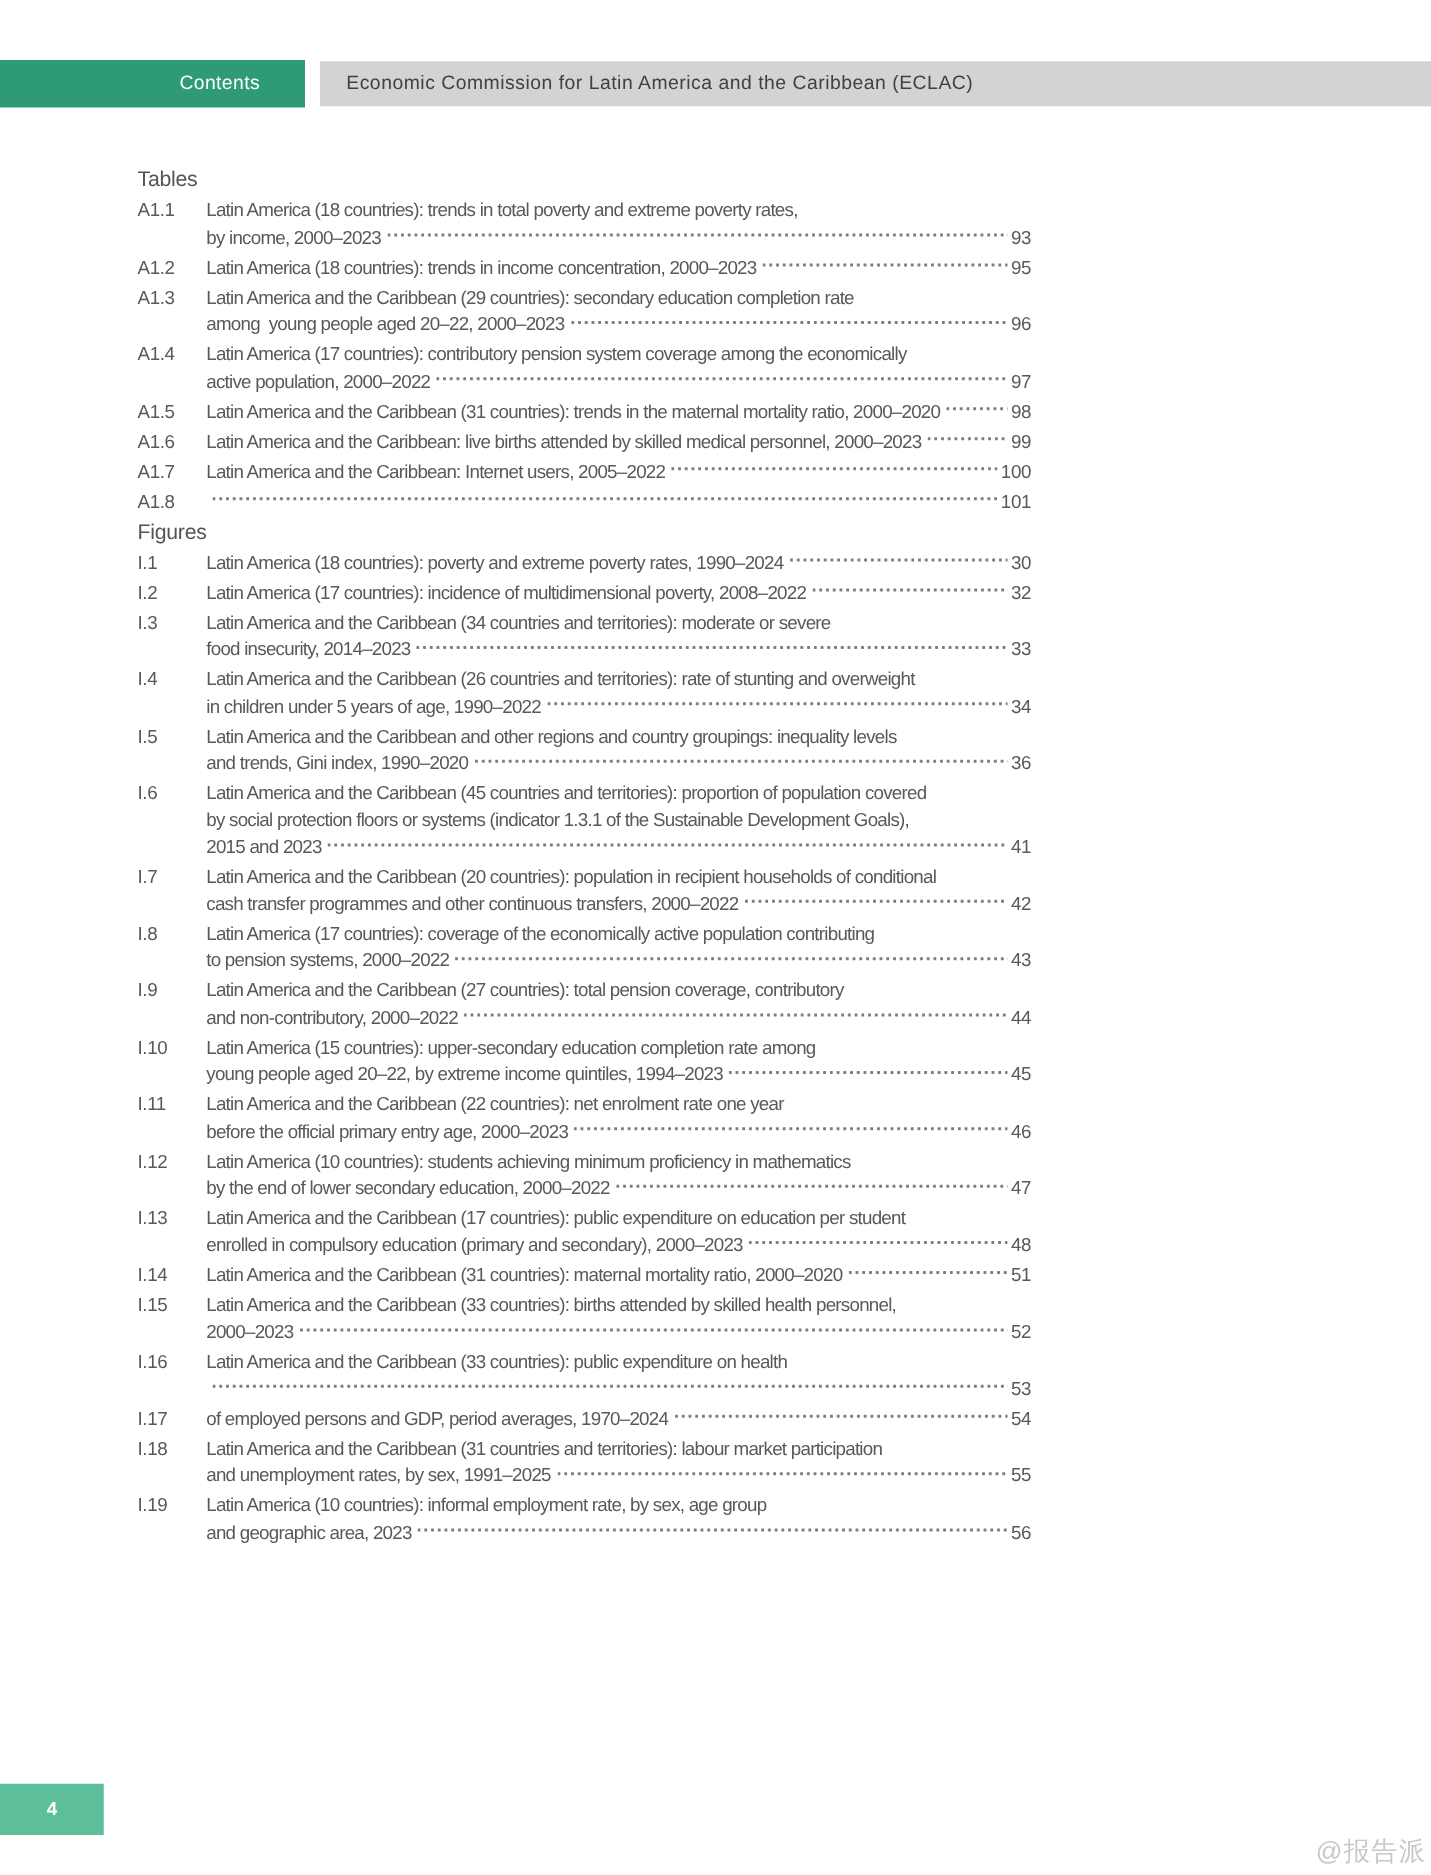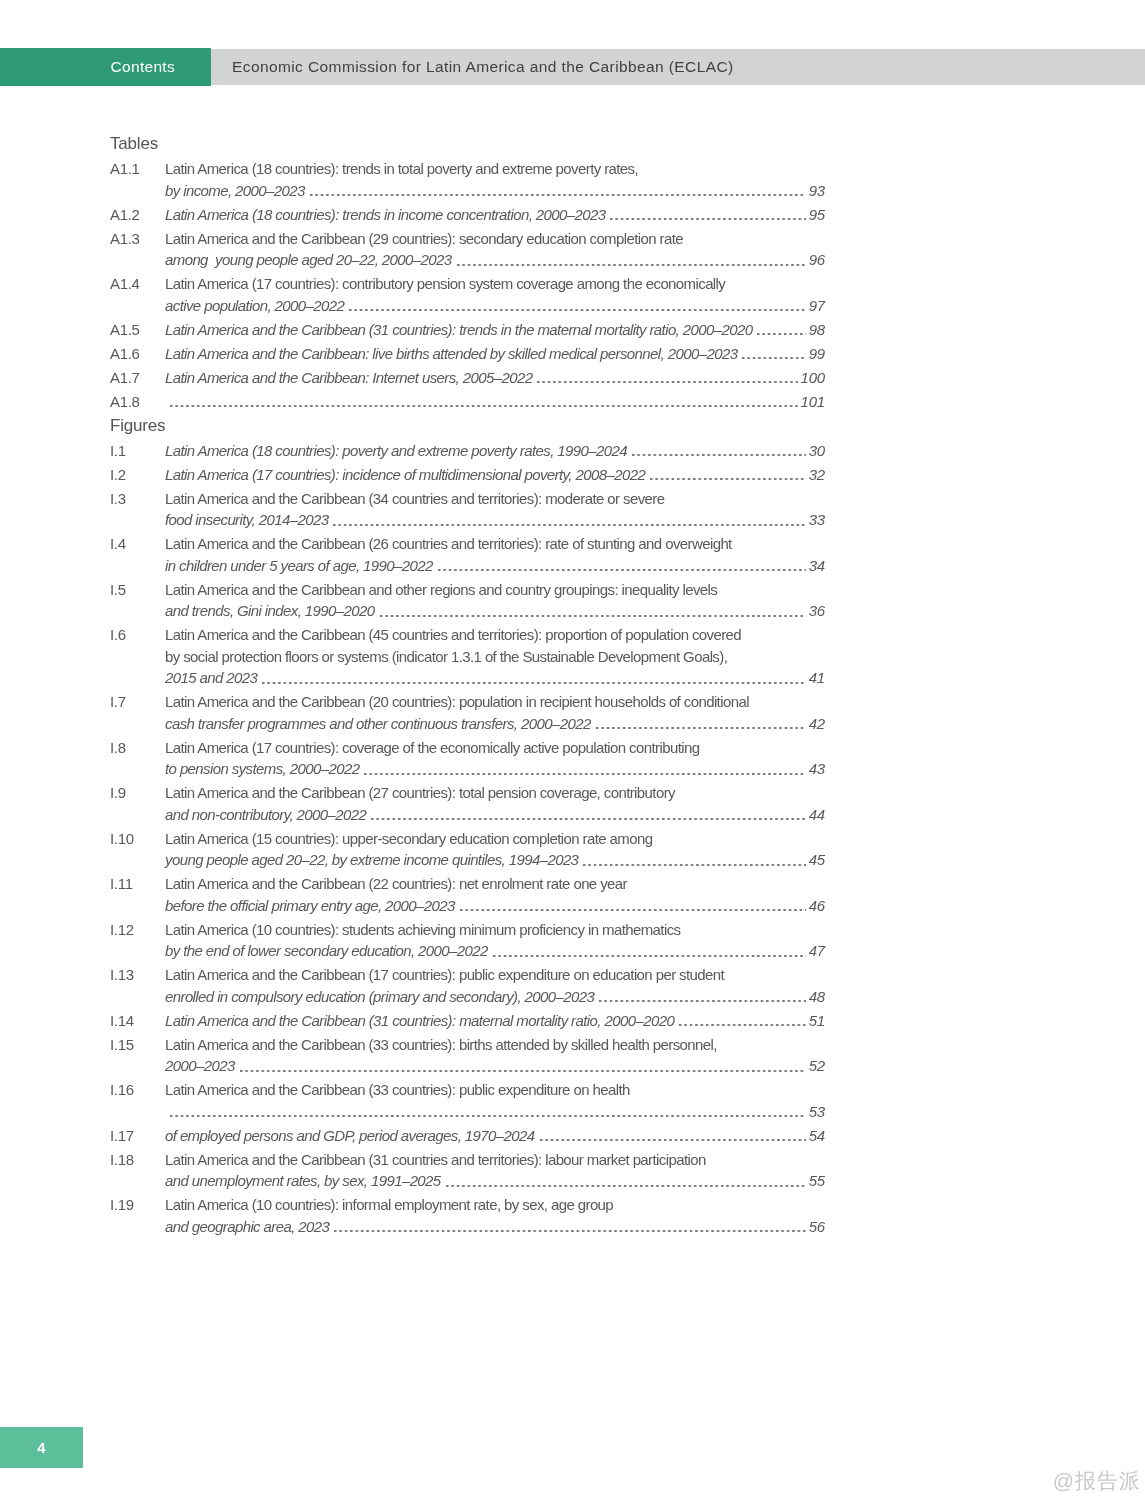--- a/index.html
+++ b/index.html
@@ -23,34 +23,34 @@
   
   .topbar {
     position: absolute;
     top: 48px;
     left: 0;
     right: 0;
     height: 38px;
     display: flex;
   }
   .contents-tab {
-    width: 211px;
+    width: 244px;
     flex: none;
     background: var(--header-green);
     color: #ffffff;
     display: flex;
     align-items: center;
     justify-content: flex-end;
     padding-right: 36px;
     font-size: 15.5px;
     letter-spacing: 0.3px;
   }
   .org-bar {
     flex: 1;
-    margin-left: 0;
+    margin-left: 12px;
     margin-top: 1px;
     margin-bottom: 1px;
     background: var(--bar-gray);
     display: flex;
     align-items: center;
     padding-left: 21px;
     color: #414042;
     font-size: 15.5px;
     letter-spacing: 0.4px;
   }
@@ -89,22 +89,21 @@
     min-width: 0;
   }
   .entry-line {
     font-size: 15px;
     line-height: 21.5px;
     letter-spacing: -0.6px;
     white-space: pre-wrap;
   }
   .entry-line.last {
     display: flex;
-    align-items: flex-end;
-    font-style: italic;
+    align-items: center;
   }
   .line-text {
     white-space: pre;
     flex: none;
   }
   .leader {
     flex: 1 1 auto;
     min-width: 8px;
     height: 4px;
     margin: 0 3px 4px 5px;

